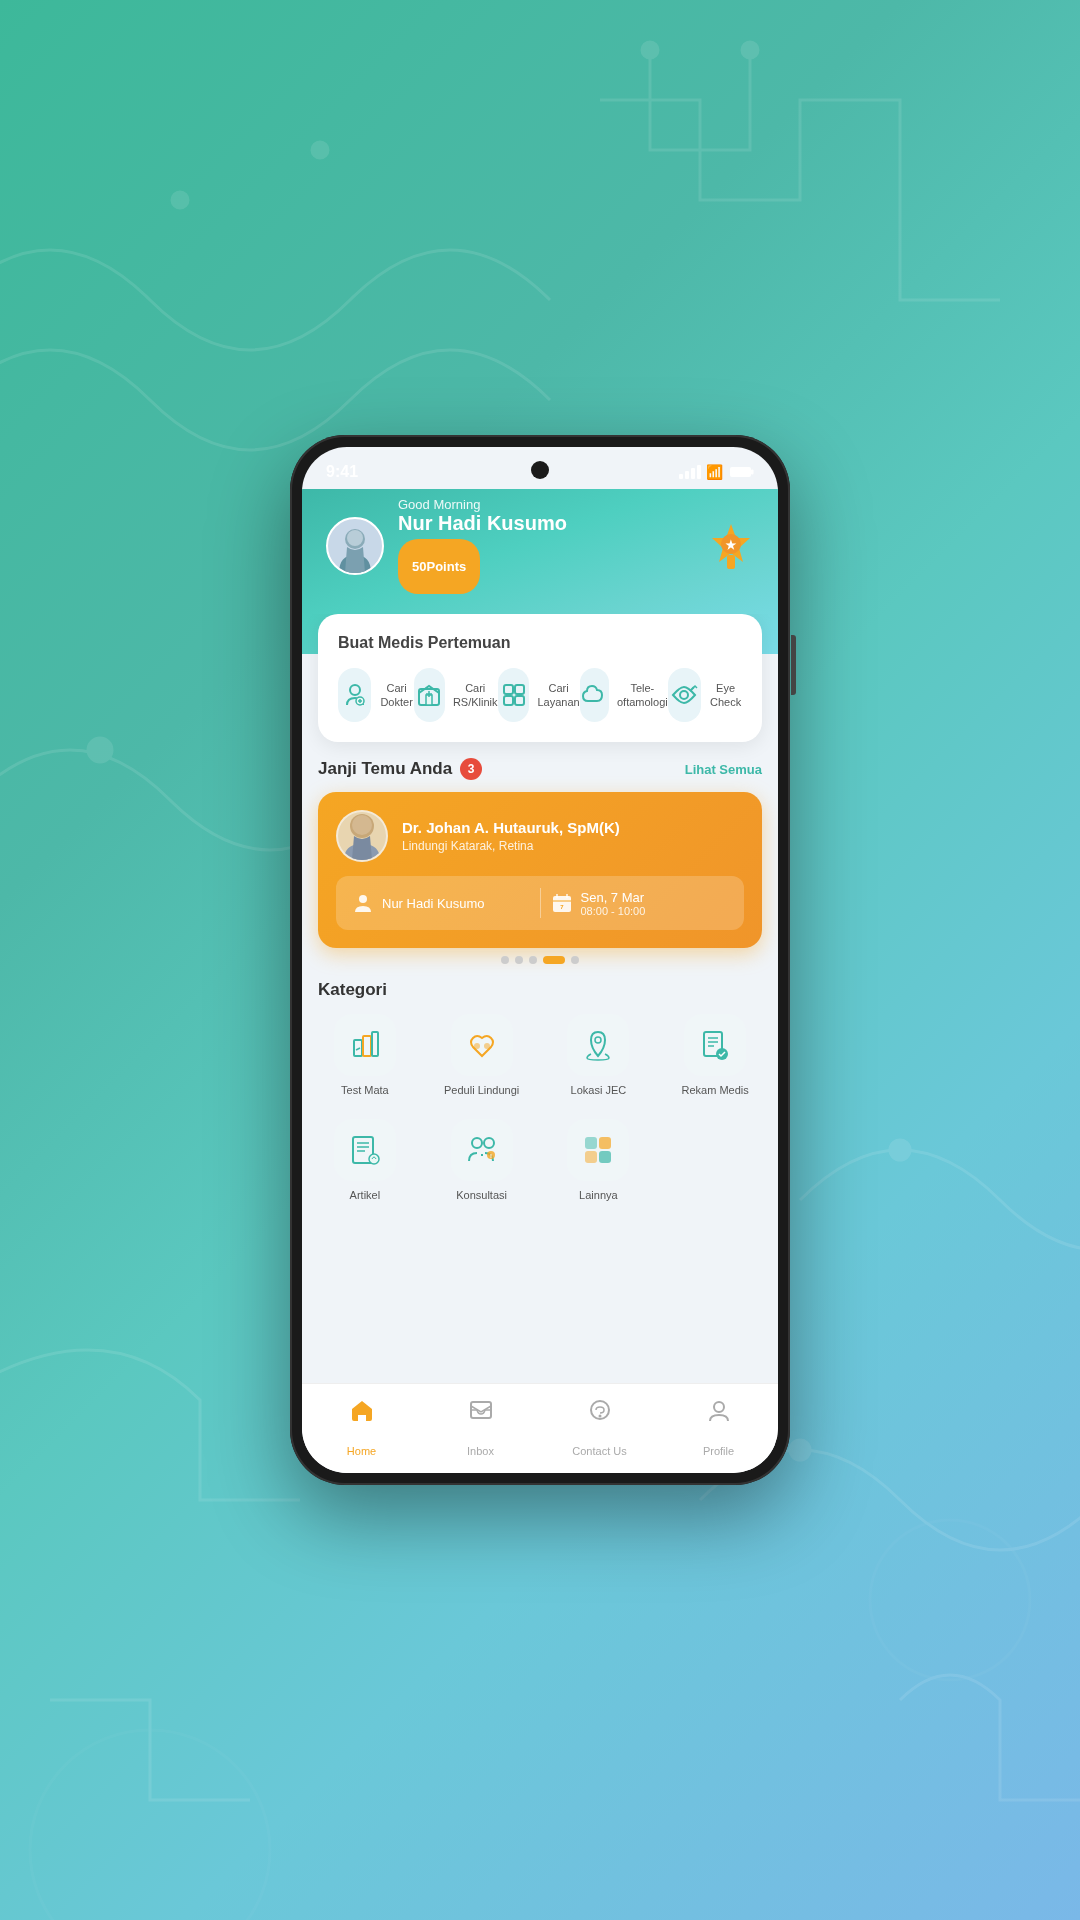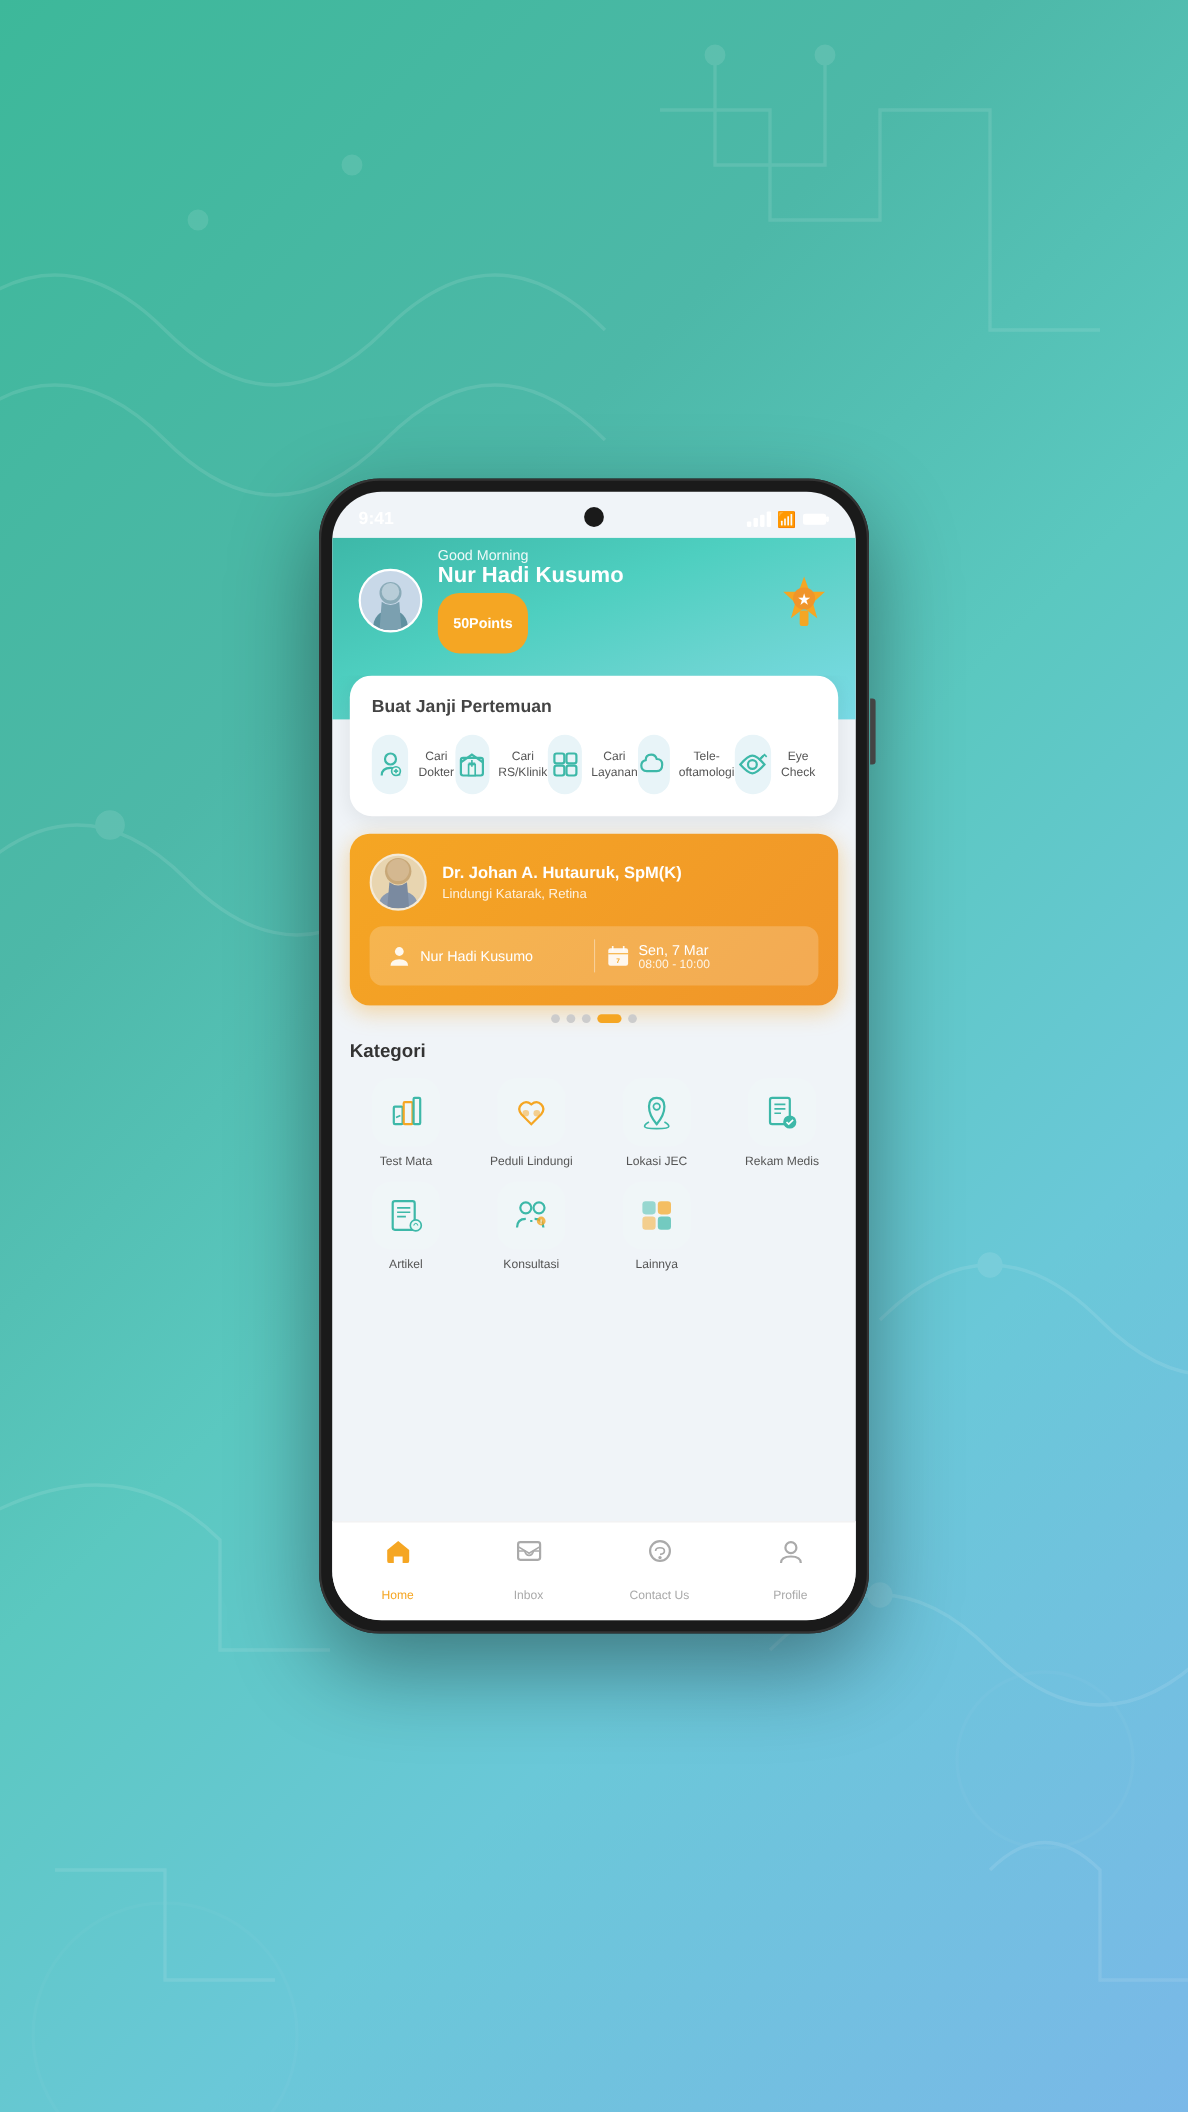--- a/index.html
+++ b/index.html
@@ -348,21 +348,21 @@
     .kategori-title {
       font-size: 17px;
       font-weight: 700;
       color: #333;
       padding: 0 16px;
       margin-bottom: 14px;
     }
     .kategori-grid {
       display: grid;
       grid-template-columns: repeat(4, 1fr);
-      gap: 12px;
+      gap: 23px;
       padding: 0 16px;
     }
     .kategori-item {
       display: flex;
       flex-direction: column;
       align-items: center;
       gap: 8px;
       cursor: pointer;
     }
     .kategori-icon-wrap {
@@ -502,21 +502,21 @@
             <text x="21" y="27" text-anchor="middle" fill="white" font-size="12" font-weight="bold">★</text>
             <rect x="17" y="33" width="8" height="14" rx="2" fill="#f5a623"></rect>
           </svg>
         </div>
       </div>
     </div>
 
     <div class="main-content">
 
       <div class="card">
-        <div class="card-title">Buat Janji Pertemuan</div>
+        <div class="card-title">Buat Medis Pertemuan</div>
         <div class="quick-actions">
 
           <div class="action-item">
             <div class="action-icon-wrap">
               <svg width="28" height="28" viewBox="0 0 28 28" fill="none">
                 <circle cx="14" cy="9" r="5" stroke="#3db8a8" stroke-width="2" fill="none"></circle>
                 <path d="M6 24 Q6 17 14 17 Q22 17 22 24" stroke="#3db8a8" stroke-width="2" fill="none"></path>
                 <circle cx="19" cy="20" r="4" fill="#e8f8f5" stroke="#3db8a8" stroke-width="1.5"></circle>
                 <line x1="19" y1="18" x2="19" y2="22" stroke="#3db8a8" stroke-width="1.5"></line>
                 <line x1="17" y1="20" x2="21" y2="20" stroke="#3db8a8" stroke-width="1.5"></line>
@@ -567,20 +567,27 @@
                 <path d="M20 10 L24 6" stroke="#3db8a8" stroke-width="2"></path>
                 <path d="M22 8 L25 5 L27 7" stroke="#3db8a8" stroke-width="1.5" fill="none"></path>
               </svg>
             </div>
             <span class="action-label">Eye Check</span>
           </div>
 
         </div>
       </div>
 
+      <div class="section-header">
+        <div class="section-title">
+          <span>Janji Temu Anda</span>
+          <div class="badge-count">3</div>
+        </div>
+        <span class="see-all">Lihat Semua</span>
+      </div>
 
       <div class="appointment-card">
         <div class="doctor-info">
           <div class="doctor-avatar">
             <svg width="46" height="52" viewBox="0 0 46 52" fill="none">
               <circle cx="23" cy="18" r="12" fill="#c8a878"></circle>
               <path d="M5 52 Q5 36 23 36 Q41 36 41 52" fill="#8a9ab0"></path>
               <circle cx="23" cy="17" r="10" fill="#d4b890"></circle>
               <path d="M15 28 Q23 34 31 28 L33 52 L13 52 Z" fill="#7a8aa0"></path>
             </svg>

